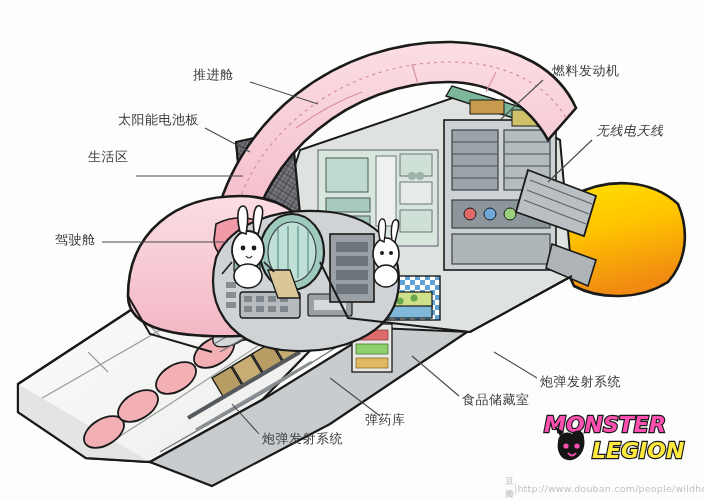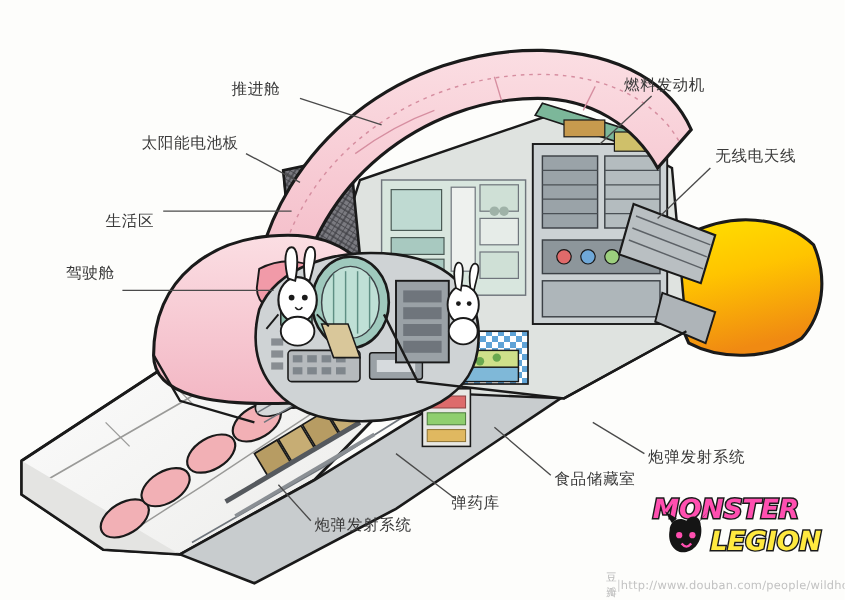--- a/index.html
+++ b/index.html
@@ -266,27 +266,27 @@
       <path d="M592 140 L548 182"></path>
       <path d="M537 378 L494 352"></path>
       <path d="M459 396 L412 356"></path>
       <path d="M380 416 L330 378"></path>
       <path d="M259 434 L232 404"></path>
     </g>
   </svg>
 
   <div class="lbl" style="left:193px;top:68px;">推进舱</div>
   <div class="lbl" style="left:118px;top:113px;">太阳能电池板</div>
-  <div class="lbl" style="left:88px;top:178px;">生活区</div>
-  <div class="lbl" style="left:55px;top:222px;">驾驶舱</div>
-  <div class="lbl" style="left:520px;top:65px;font-family:Liberation Mono, monospace;">燃料发动机</div>
-  <div class="lbl" style="left:596px;top:124px;">无线电天线</div>
+  <div class="lbl" style="left:88px;top:150px;font-family:Liberation Serif, serif;">生活区</div>
+  <div class="lbl" style="left:55px;top:233px;">驾驶舱</div>
+  <div class="lbl" style="left:552px;top:65px;font-family:Liberation Mono, monospace;">燃料发动机</div>
+  <div class="lbl" style="left:596px;top:124px;font-style:italic;">无线电天线</div>
   <div class="lbl" style="left:540px;top:375px;">炮弹发射系统</div>
   <div class="lbl" style="left:462px;top:393px;text-align:right;">食品储藏室</div>
-  <div class="lbl" style="left:376px;top:413px;">弹药库</div>
+  <div class="lbl" style="left:365px;top:413px;">弹药库</div>
   <div class="lbl" style="left:262px;top:432px;">炮弹发射系统</div>
 
   <svg class="wm-logo" viewBox="0 0 152 62">
     <g>
       <text x="8" y="26" font-family="&quot;DejaVu Sans&quot;,sans-serif" font-size="22" font-weight="bold" font-style="italic" fill="#ff4fb0" stroke="#1a1a1a" stroke-width="2.4" paint-order="stroke">MONSTER</text>
     </g>
     <g>
       <text x="56" y="52" font-family="&quot;DejaVu Sans&quot;,sans-serif" font-size="22" font-weight="bold" font-style="italic" fill="#ffe93f" stroke="#1a1a1a" stroke-width="2.4" paint-order="stroke">LEGION</text>
     </g>
     <g>

